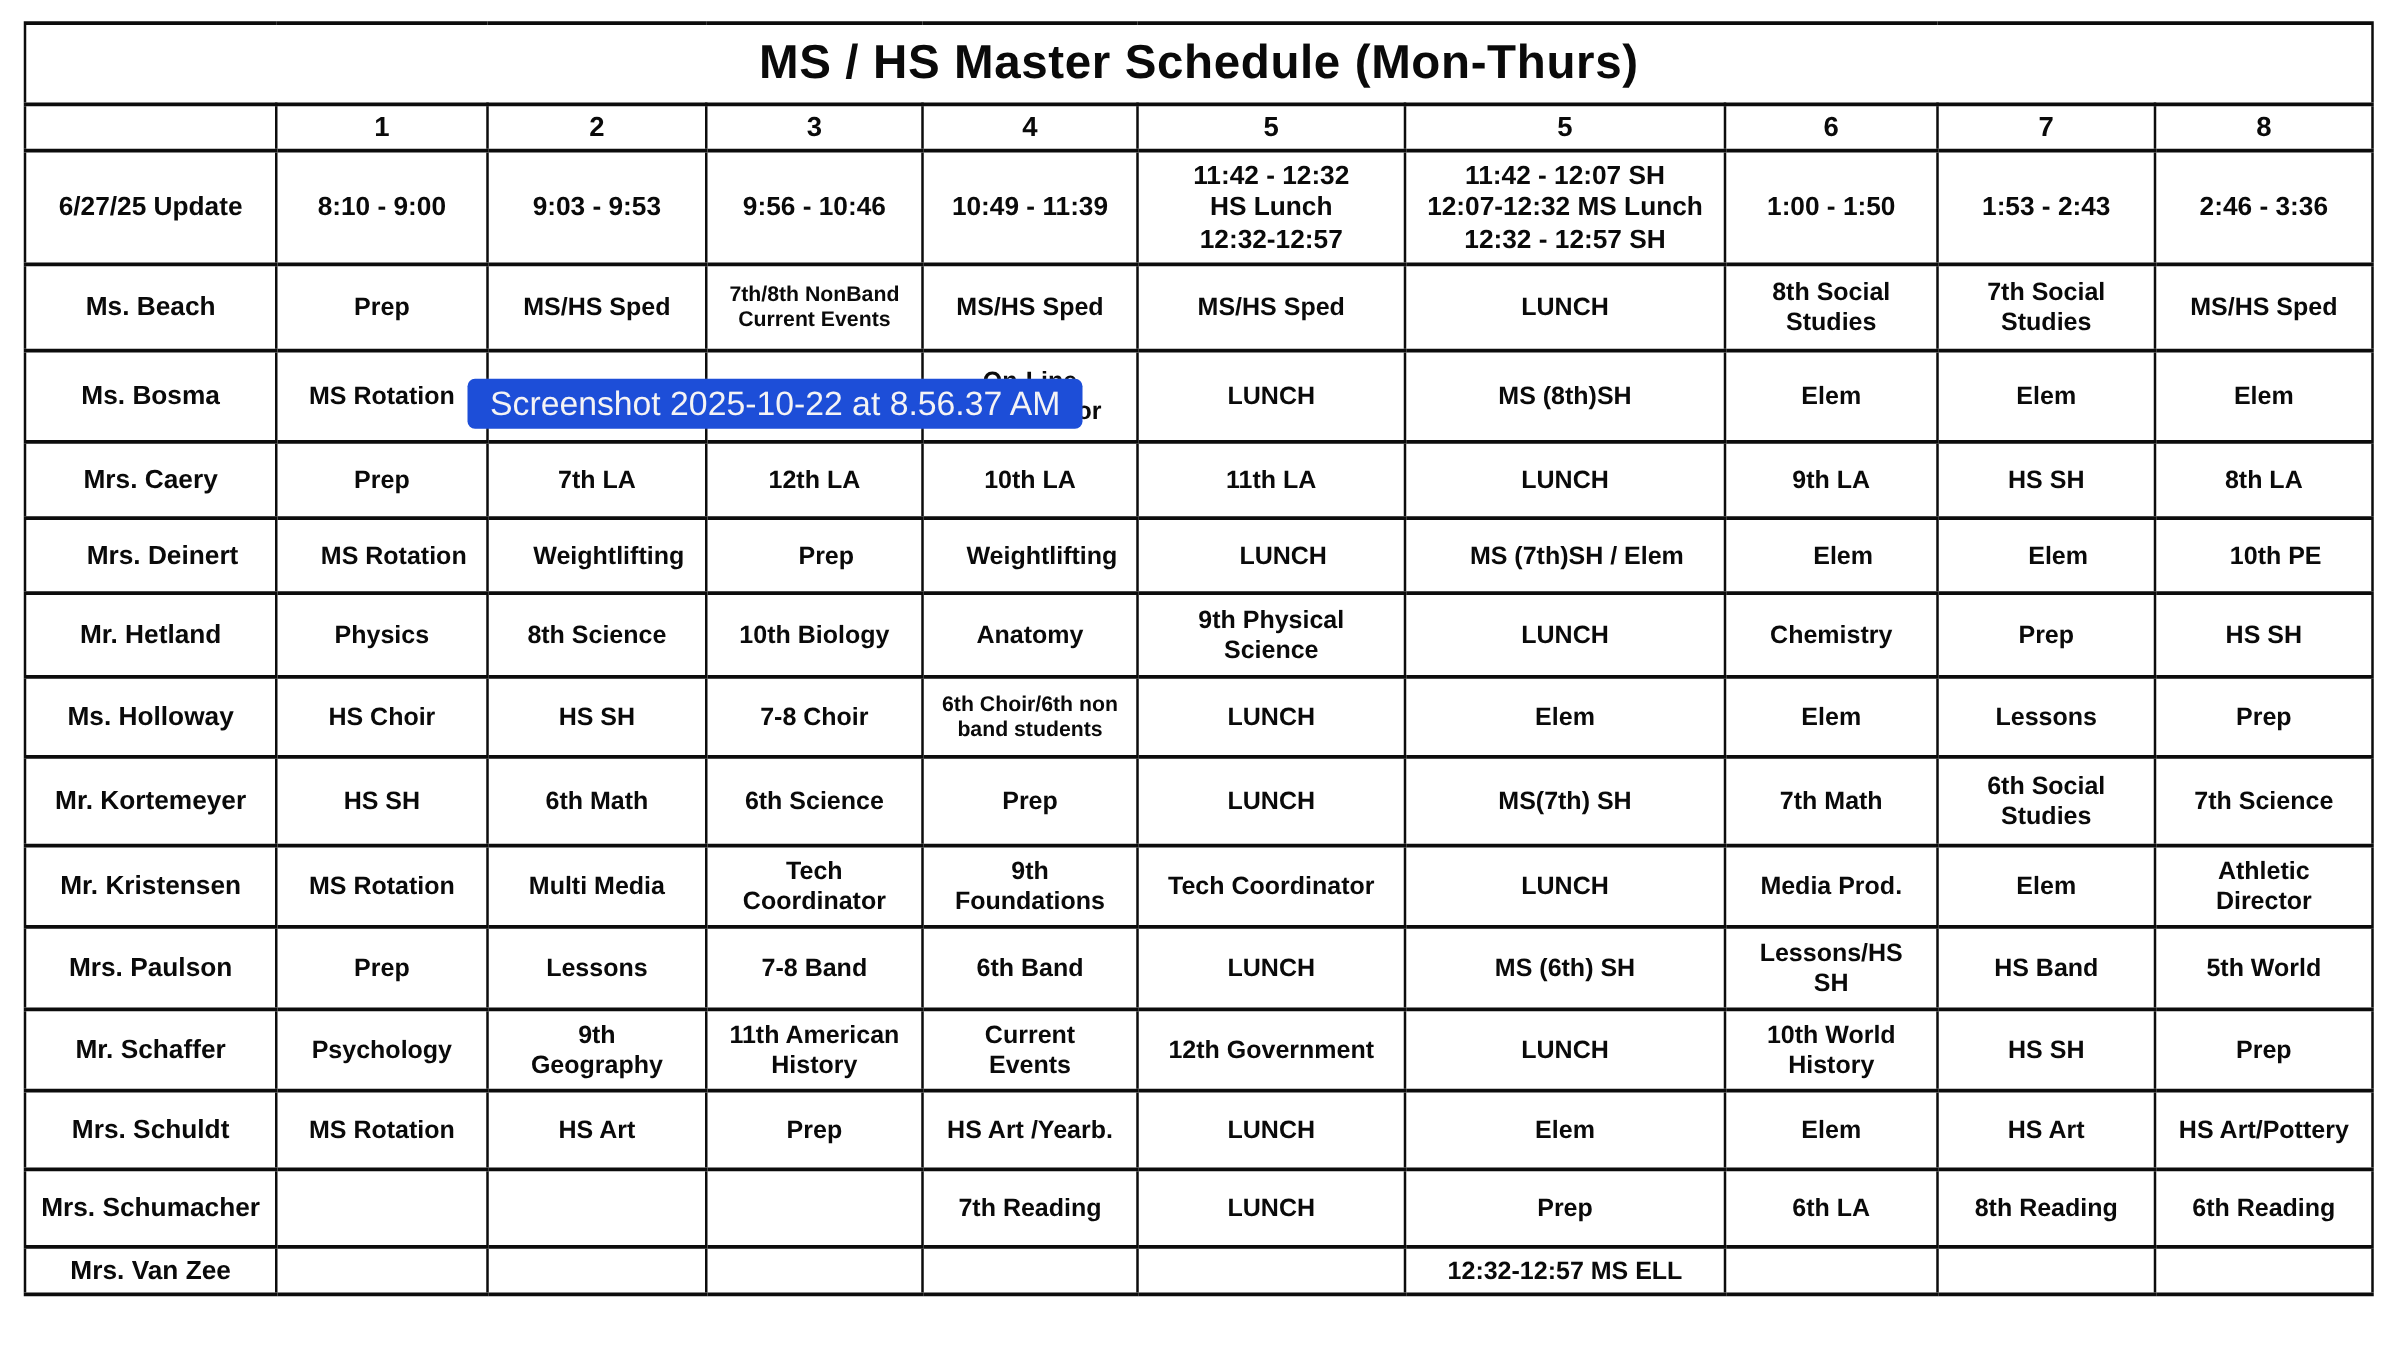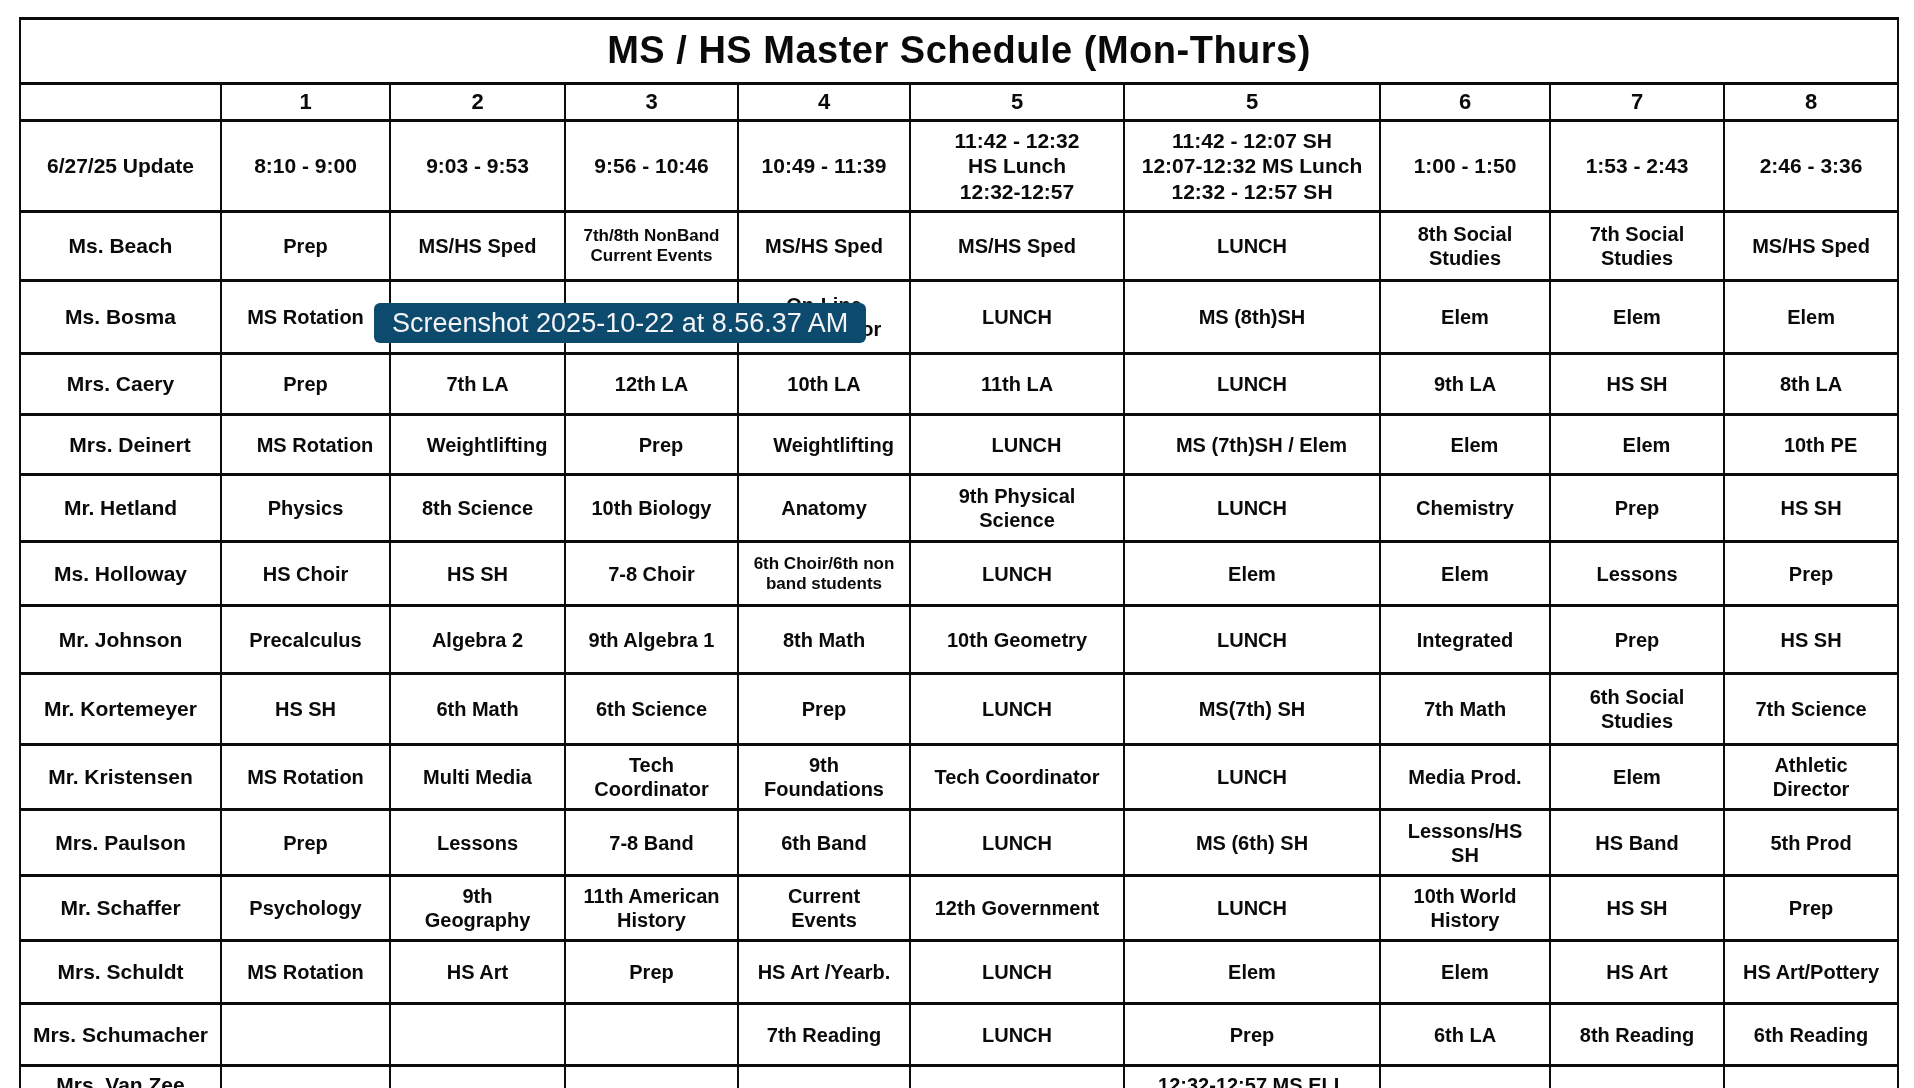--- a/index.html
+++ b/index.html
@@ -20,21 +20,21 @@
   td.sm{font-size:17px;line-height:1.15;}
   td.ell{font-size:20px;}
   tr.r-beach td{height:62px;} tr.r-bosma td{height:66px;}
   tr.r-caery td{height:54px;} tr.r-deinert td{height:53px;padding-left:22px;}
   tr.r-hetland td{height:60px;} tr.r-holloway td{height:57px;}
   tr.r-johnson td{height:61px;} tr.r-kortemeyer td{height:64px;}
   tr.r-kristensen td{height:58px;} tr.r-paulson td{height:59px;}
   tr.r-schaffer td{height:58px;} tr.r-schuldt td{height:56px;}
   tr.r-schumacher td{height:55px;} tr.r-vanzee td{height:31px;}
   .tooltip{position:absolute;left:374px;top:303px;height:40px;
-     background:#0c4a6e;border-radius:6px;color:#f4f3f5;
+     background:#1d4ed8;border-radius:6px;color:#f4f3f5;
      font-size:27px;font-weight:400;line-height:40px;
      padding:0 18px;white-space:nowrap;z-index:10;
      box-shadow:0 0 0 1px rgba(255,255,255,0.08);}
 </style>
 </head>
 <body>
 
 <div class="sheet">
 <table>
   <colgroup>
@@ -152,32 +152,20 @@
     <td>HS SH</td>
     <td>7-8 Choir</td>
     <td class="sm">6th Choir/6th non
 band students</td>
     <td>LUNCH</td>
     <td>Elem</td>
     <td>Elem</td>
     <td>Lessons</td>
     <td>Prep</td>
   </tr>
-  <tr class="r-johnson">
-    <td class="name">Mr. Johnson</td>
-    <td>Precalculus</td>
-    <td>Algebra 2</td>
-    <td>9th Algebra 1</td>
-    <td>8th Math</td>
-    <td>10th Geometry</td>
-    <td>LUNCH</td>
-    <td>Integrated</td>
-    <td>Prep</td>
-    <td>HS SH</td>
-  </tr>
   <tr class="r-kortemeyer">
     <td class="name">Mr. Kortemeyer</td>
     <td>HS SH</td>
     <td>6th Math</td>
     <td>6th Science</td>
     <td>Prep</td>
     <td>LUNCH</td>
     <td>MS(7th) SH</td>
     <td>7th Math</td>
     <td>6th Social
@@ -203,21 +191,21 @@
     <td class="name">Mrs. Paulson</td>
     <td>Prep</td>
     <td>Lessons</td>
     <td>7-8 Band</td>
     <td>6th Band</td>
     <td>LUNCH</td>
     <td>MS (6th) SH</td>
     <td>Lessons/HS
 SH</td>
     <td>HS Band</td>
-    <td>5th Prod</td>
+    <td>5th World</td>
   </tr>
   <tr class="r-schaffer">
     <td class="name">Mr. Schaffer</td>
     <td>Psychology</td>
     <td>9th
 Geography</td>
     <td>11th American
 History</td>
     <td>Current
 Events</td>

